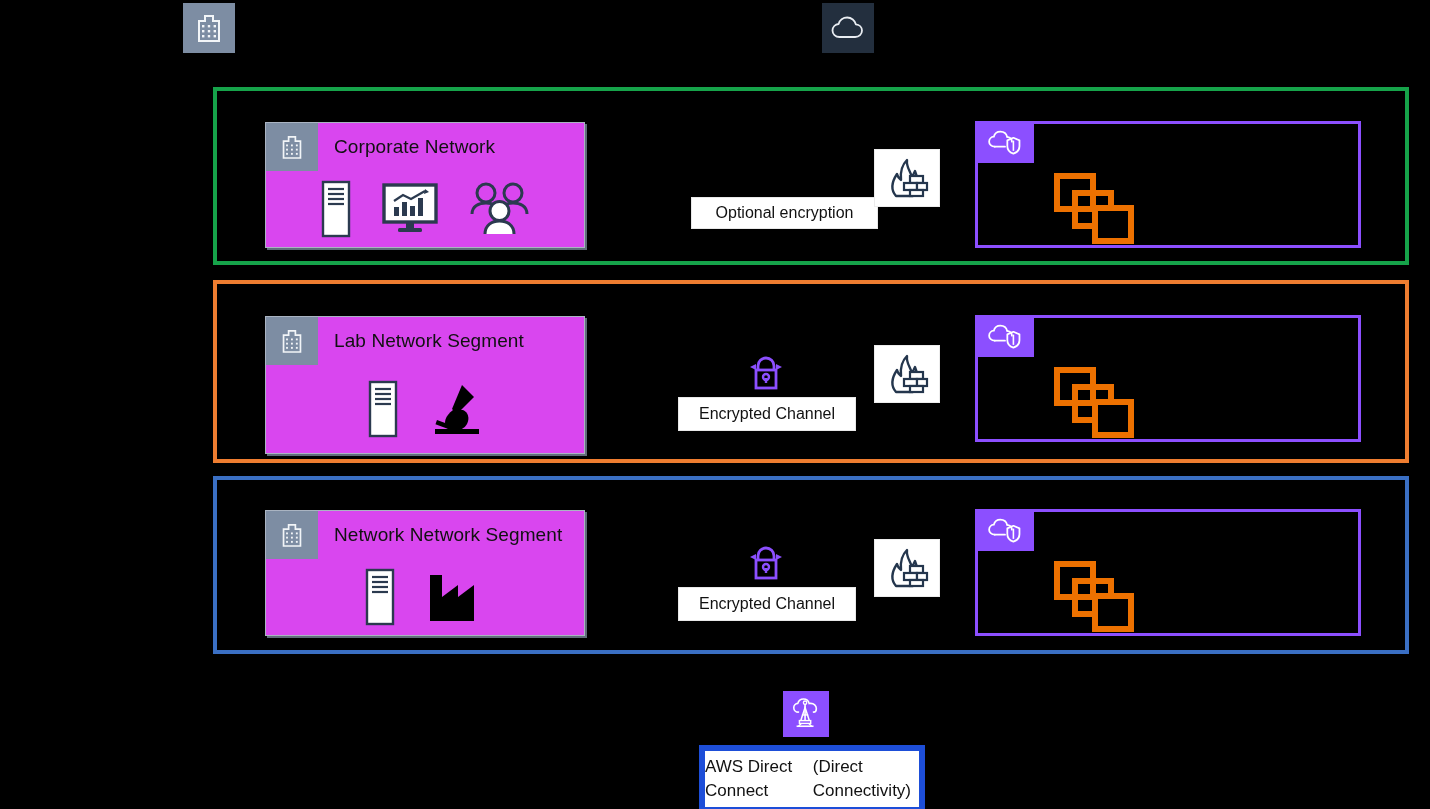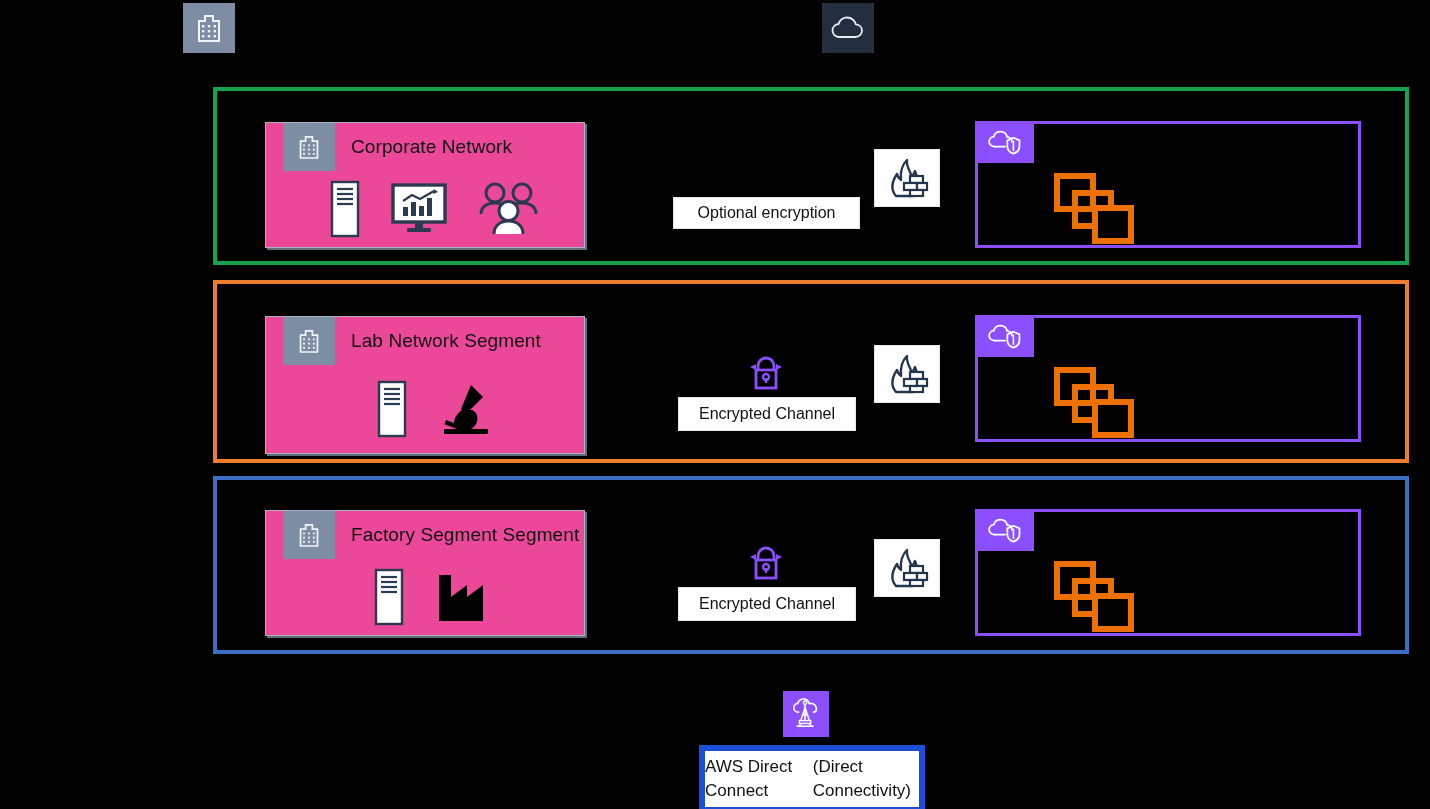--- a/index.html
+++ b/index.html
@@ -21,24 +21,23 @@
   }
 
   
   .zone{background:#000;box-sizing:border-box;}
   .zone-green {left:213px;top:87px;  width:1196px;height:178px; border:4px solid #16a34a;}
   .zone-orange{left:213px;top:280px; width:1196px;height:183px; border:4px solid #ee7d30;}
   .zone-blue  {left:213px;top:476px; width:1196px;height:178px; border:4px solid #3a6fc4;}
 
   
   .netcard{
-    box-sizing:border-box;background:#ec4899;
+    box-sizing:border-box;background:#d946ef;
     border:1px solid #aab4c2;
     box-shadow:2px 2px 0 rgba(130,145,165,.75);
-    padding-left:17px;
   }
   .netcard-head{
     display:flex;align-items:stretch;height:48px;
   }
   .netcard-badge{
     width:52px;min-width:52px;background:#7d8da3;
     display:flex;align-items:center;justify-content:center;
   }
   .netcard-title{
     flex:1;display:flex;align-items:center;padding-left:16px;
@@ -53,21 +52,21 @@
   .card-lab    {left:265px;top:316px; width:320px;height:138px;}
   .card-factory{left:265px;top:510px; width:320px;height:126px;}
 
   
   .chan-label{
     background:#fff;color:#111;font-size:16px;
     display:flex;align-items:center;justify-content:center;
     box-sizing:border-box;white-space:nowrap;
     border:1px solid #e8e8e8;
   }
-  .chan-opt {left:673px;top:197px;width:187px;height:32px;}
+  .chan-opt {left:691px;top:197px;width:187px;height:32px;}
   .chan-lab {left:678px;top:397px;width:178px;height:34px;}
   .chan-fac {left:678px;top:587px;width:178px;height:34px;}
 
   .vpnicon{width:40px;height:40px;}
   .vpn-lab{left:746px;top:353px;}
   .vpn-fac{left:746px;top:543px;}
 
   
   .fw{
     background:#fff;display:flex;align-items:center;justify-content:center;
@@ -317,21 +316,21 @@
             <rect x="17.6" y="13" width="2.2" height="2.2"></rect>
           <rect x="6" y="18" width="2.2" height="2.2"></rect>
             <rect x="11.8" y="18" width="2.2" height="2.2"></rect>
             <rect x="17.6" y="18" width="2.2" height="2.2"></rect>
           <rect x="6" y="23" width="2.2" height="2.2"></rect>
             <rect x="11.8" y="23" width="2.2" height="2.2"></rect>
             <rect x="17.6" y="23" width="2.2" height="2.2"></rect>
         </g>
       </svg>
     </div>
-    <div class="netcard-title">Factory Segment Segment</div>
+    <div class="netcard-title">Network Network Segment</div>
   </div>
   <div class="netcard-body">
     <svg width="32" height="58" viewBox="0 0 32 58">
       <rect x="3" y="2" width="26" height="54" stroke="#2b3a4f" stroke-width="2.4" fill="#fff"></rect>
       <g stroke="#2b3a4f" stroke-width="2.2">
         <line x1="8" y1="9" x2="24" y2="9"></line>
           <line x1="8" y1="14" x2="24" y2="14"></line>
         <line x1="8" y1="19" x2="24" y2="19"></line>
           <line x1="8" y1="24" x2="24" y2="24"></line>
       </g>

